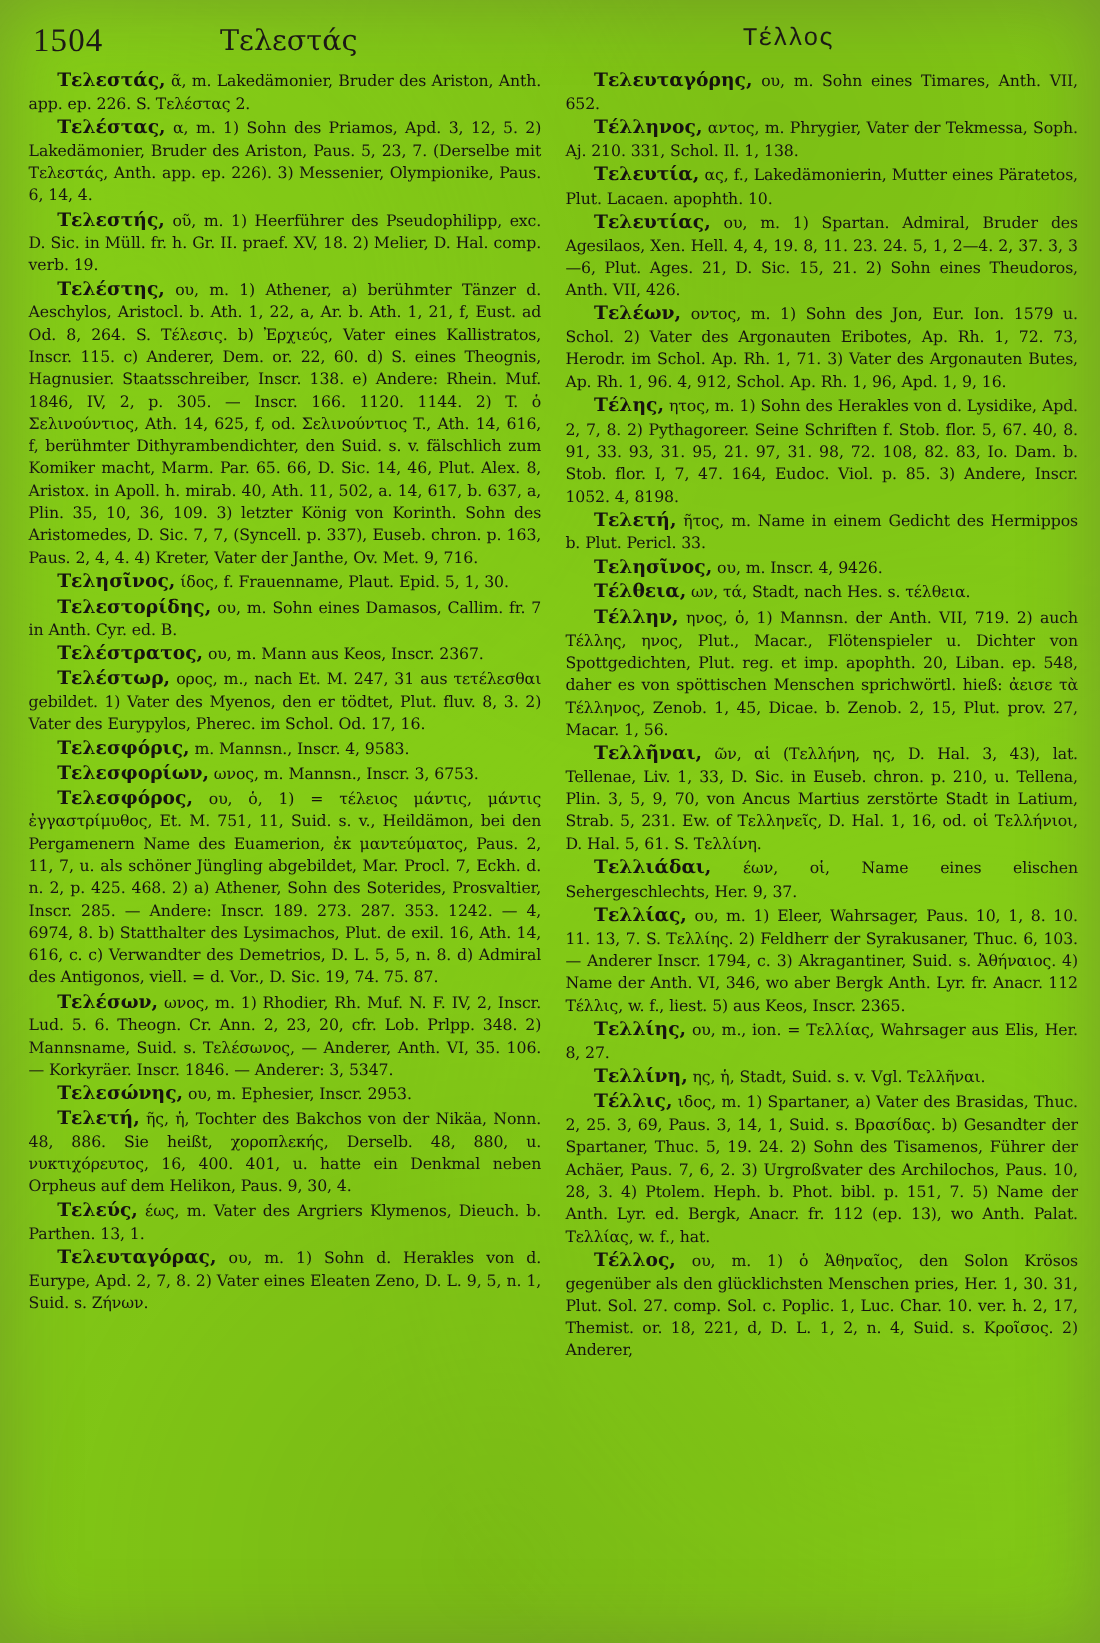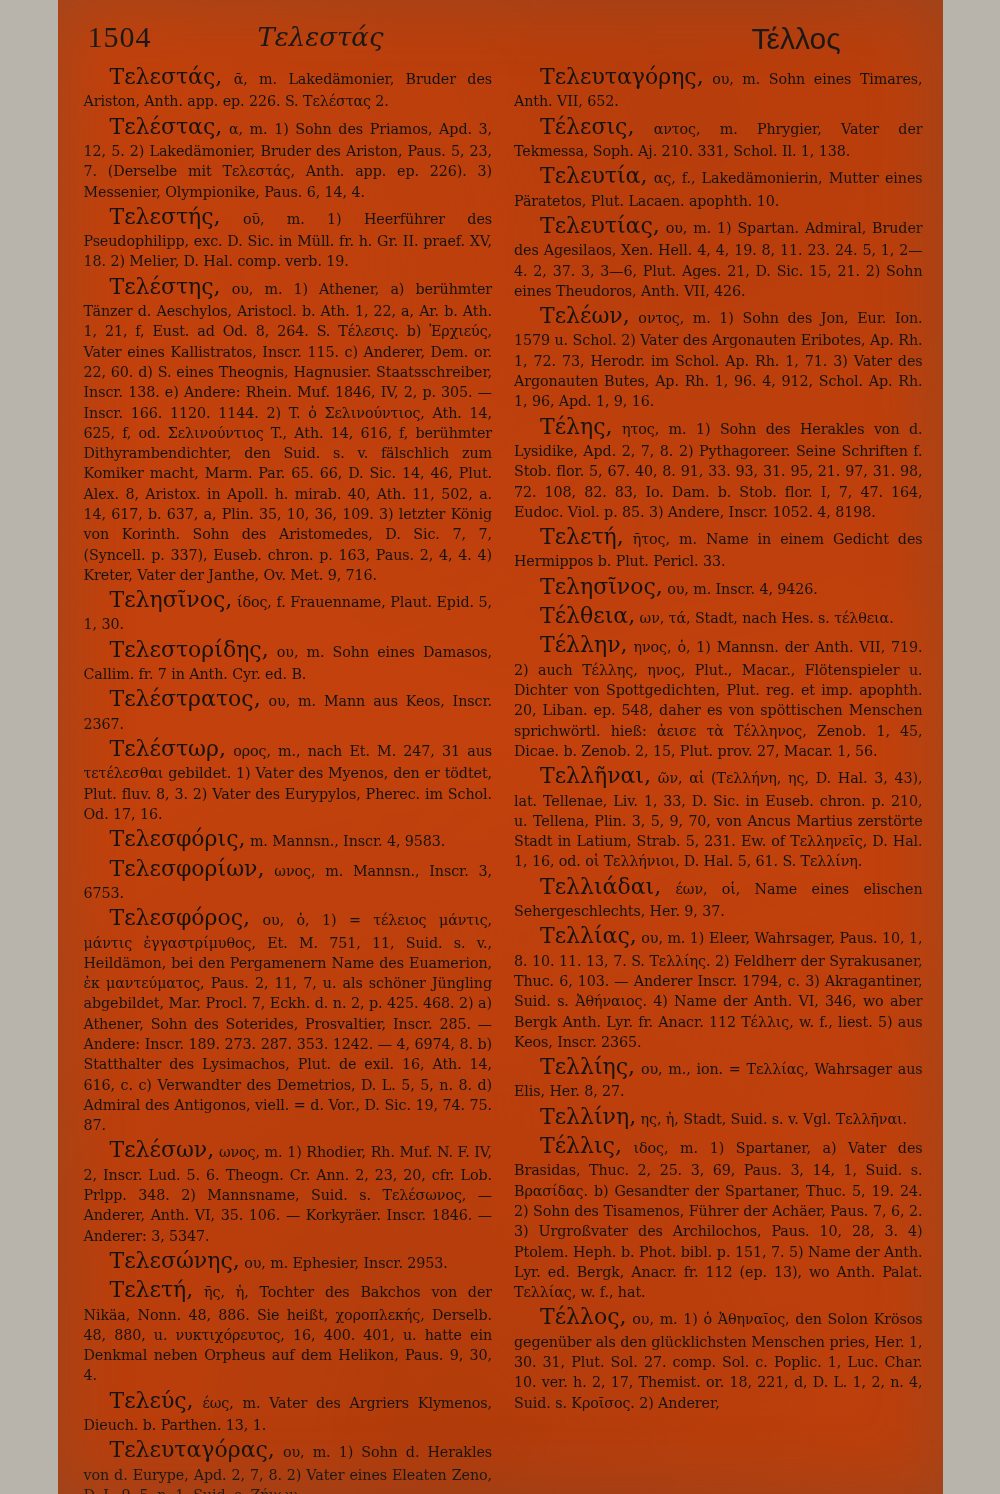--- a/index.html
+++ b/index.html
@@ -2,24 +2,24 @@
 <html><head>
 <meta charset="utf-8">
 <style>
   html, body {
     margin: 0;
     padding: 0;
     background: #b9b4ab;
   }
   .page {
     position: relative;
-    width: 885px;
+    width: 1000px;
     height: 1494px;
     margin: 0 auto;
-    background: #c2410c;
+    background: #84cc16;
     overflow: hidden;
     font-family: "Liberation Serif", serif;
     color: #1a1714;
   }
   
   .page::before {
     content: "";
     position: absolute;
     inset: 0;
     pointer-events: none;
@@ -52,29 +52,27 @@
     top: 4px;
     font-size: 30px;
     letter-spacing: 1px;
   }
   .head-left {
     position: absolute;
     left: 170px;
     top: 6px;
     font-size: 26px;
     font-family: "DejaVu Serif", serif;
-    font-style: italic;
   }
   .head-right {
     position: absolute;
     left: 645px;
     top: 6px;
-    font-size: 30px;
-    font-family: Liberation Sans, sans-serif;
-    margin-left: 19px;
+    font-size: 23px;
+    font-family: Liberation Mono, monospace;
   }
 
   .columns {
     position: absolute;
     top: 62px;
     left: 26px;
     right: 20px;
     bottom: 10px;
     display: flex;
     gap: 22px;
@@ -92,22 +90,22 @@
   }
 
   
   .de {
     font-family: "DejaVu Serif", serif;
     font-size: 14.3px;
     letter-spacing: -0.1px;
   }
   .hw {
     font-family: "DejaVu Serif", serif;
-    font-size: 22px;
-    font-weight: normal;
+    font-size: 17px;
+    font-weight: bold;
   }
 
   
   .ink {
     position: relative;
     filter: contrast(1.04);
   }
 </style>
 </head>
 <body>
@@ -134,21 +132,21 @@
         <p class="entry"><span class="hw">Τελεσφορίων,</span><span class="de"> ωνος, m. Mannsn., Inscr. 3, 6753.</span></p>
         <p class="entry"><span class="hw">Τελεσφόρος,</span><span class="de"> ου, ὁ, 1) = τέλειος μάντις, μάντις ἐγγαστρίμυθος, Et. M. 751, 11, Suid. s. v., Heildämon, bei den Pergamenern Name des Euamerion, ἐκ μαντεύματος, Paus. 2, 11, 7, u. als schöner Jüngling abgebildet, Mar. Procl. 7, Eckh. d. n. 2, p. 425. 468. 2) a) Athener, Sohn des Soterides, Prosvaltier, Inscr. 285. — Andere: Inscr. 189. 273. 287. 353. 1242. — 4, 6974, 8. b) Statthalter des Lysimachos, Plut. de exil. 16, Ath. 14, 616, c. c) Verwandter des Demetrios, D. L. 5, 5, n. 8. d) Admiral des Antigonos, viell. = d. Vor., D. Sic. 19, 74. 75. 87.</span></p>
         <p class="entry"><span class="hw">Τελέσων,</span><span class="de"> ωνος, m. 1) Rhodier, Rh. Muf. N. F. IV, 2, Inscr. Lud. 5. 6. Theogn. Cr. Ann. 2, 23, 20, cfr. Lob. Prlpp. 348. 2) Mannsname, Suid. s. Τελέσωνος, — Anderer, Anth. VI, 35. 106. — Korkyräer. Inscr. 1846. — Anderer: 3, 5347.</span></p>
         <p class="entry"><span class="hw">Τελεσώνης,</span><span class="de"> ου, m. Ephesier, Inscr. 2953.</span></p>
         <p class="entry"><span class="hw">Τελετή,</span><span class="de"> ῆς, ἡ, Tochter des Bakchos von der Nikäa, Nonn. 48, 886. Sie heißt, χοροπλεκής, Derselb. 48, 880, u. νυκτιχόρευτος, 16, 400. 401, u. hatte ein Denkmal neben Orpheus auf dem Helikon, Paus. 9, 30, 4.</span></p>
         <p class="entry"><span class="hw">Τελεύς,</span><span class="de"> έως, m. Vater des Argriers Klymenos, Dieuch. b. Parthen. 13, 1.</span></p>
         <p class="entry"><span class="hw">Τελευταγόρας,</span><span class="de"> ου, m. 1) Sohn d. Herakles von d. Eurype, Apd. 2, 7, 8. 2) Vater eines Eleaten Zeno, D. L. 9, 5, n. 1, Suid. s. Ζήνων.</span></p>
       </div>
     <div class="col ink" id="col-right">
         <p class="entry"><span class="hw">Τελευταγόρης,</span><span class="de"> ου, m. Sohn eines Timares, Anth. VII, 652.</span></p>
-        <p class="entry"><span class="hw">Τέλεσις,</span><span class="de"> αντος, m. Phrygier, Vater der Tekmessa, Soph. Aj. 210. 331, Schol. Il. 1, 138.</span></p>
+        <p class="entry"><span class="hw">Τέλληνος,</span><span class="de"> αντος, m. Phrygier, Vater der Tekmessa, Soph. Aj. 210. 331, Schol. Il. 1, 138.</span></p>
         <p class="entry"><span class="hw">Τελευτία,</span><span class="de"> ας, f., Lakedämonierin, Mutter eines Päratetos, Plut. Lacaen. apophth. 10.</span></p>
         <p class="entry"><span class="hw">Τελευτίας,</span><span class="de"> ου, m. 1) Spartan. Admiral, Bruder des Agesilaos, Xen. Hell. 4, 4, 19. 8, 11. 23. 24. 5, 1, 2—4. 2, 37. 3, 3—6, Plut. Ages. 21, D. Sic. 15, 21. 2) Sohn eines Theudoros, Anth. VII, 426.</span></p>
         <p class="entry"><span class="hw">Τελέων,</span><span class="de"> οντος, m. 1) Sohn des Jon, Eur. Ion. 1579 u. Schol. 2) Vater des Argonauten Eribotes, Ap. Rh. 1, 72. 73, Herodr. im Schol. Ap. Rh. 1, 71. 3) Vater des Argonauten Butes, Ap. Rh. 1, 96. 4, 912, Schol. Ap. Rh. 1, 96, Apd. 1, 9, 16.</span></p>
         <p class="entry"><span class="hw">Τέλης,</span><span class="de"> ητος, m. 1) Sohn des Herakles von d. Lysidike, Apd. 2, 7, 8. 2) Pythagoreer. Seine Schriften f. Stob. flor. 5, 67. 40, 8. 91, 33. 93, 31. 95, 21. 97, 31. 98, 72. 108, 82. 83, Io. Dam. b. Stob. flor. I, 7, 47. 164, Eudoc. Viol. p. 85. 3) Andere, Inscr. 1052. 4, 8198.</span></p>
         <p class="entry"><span class="hw">Τελετή,</span><span class="de"> ῆτος, m. Name in einem Gedicht des Hermippos b. Plut. Pericl. 33.</span></p>
         <p class="entry"><span class="hw">Τελησῖνος,</span><span class="de"> ου, m. Inscr. 4, 9426.</span></p>
         <p class="entry"><span class="hw">Τέλθεια,</span><span class="de"> ων, τά, Stadt, nach Hes. s. τέλθεια.</span></p>
         <p class="entry"><span class="hw">Τέλλην,</span><span class="de"> ηνος, ὁ, 1) Mannsn. der Anth. VII, 719. 2) auch Τέλλης, ηνος, Plut., Macar., Flötenspieler u. Dichter von Spottgedichten, Plut. reg. et imp. apophth. 20, Liban. ep. 548, daher es von spöttischen Menschen sprichwörtl. hieß: ἀεισε τὰ Τέλληνος, Zenob. 1, 45, Dicae. b. Zenob. 2, 15, Plut. prov. 27, Macar. 1, 56.</span></p>
         <p class="entry"><span class="hw">Τελλῆναι,</span><span class="de"> ῶν, αἱ (Τελλήνη, ης, D. Hal. 3, 43), lat. Tellenae, Liv. 1, 33, D. Sic. in Euseb. chron. p. 210, u. Tellena, Plin. 3, 5, 9, 70, von Ancus Martius zerstörte Stadt in Latium, Strab. 5, 231. Ew. of Τελληνεῖς, D. Hal. 1, 16, od. οἱ Τελλήνιοι, D. Hal. 5, 61. S. Τελλίνη.</span></p>
         <p class="entry"><span class="hw">Τελλιάδαι,</span><span class="de"> έων, οἱ, Name eines elischen Sehergeschlechts, Her. 9, 37.</span></p>

